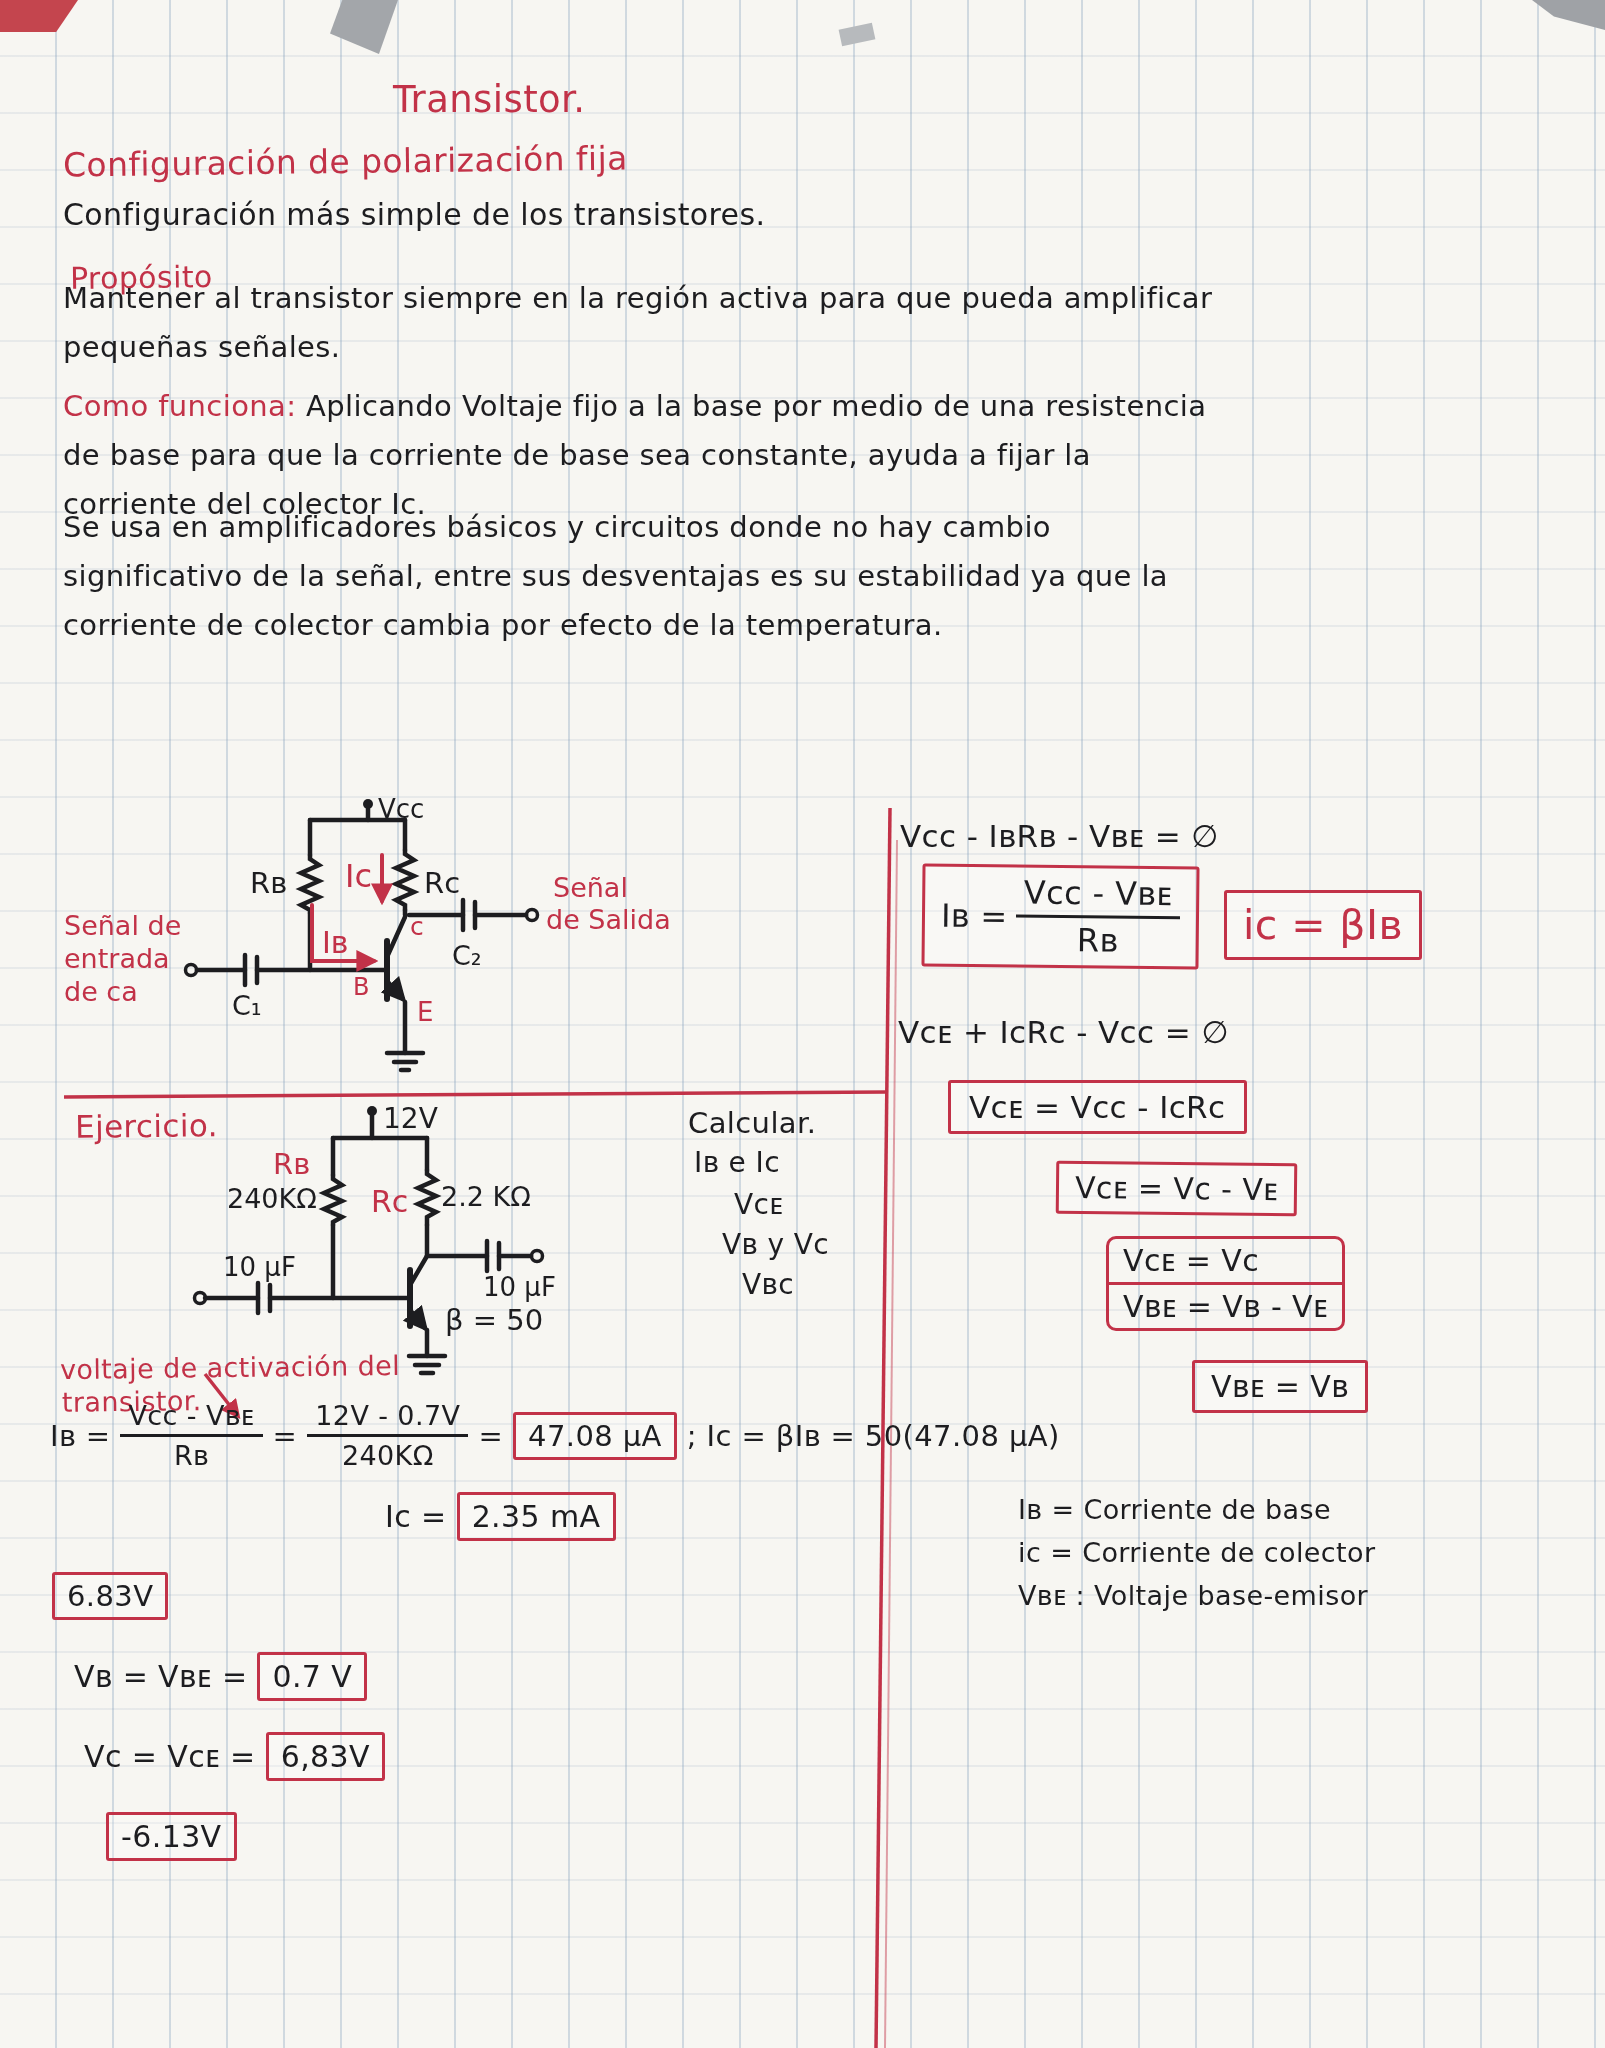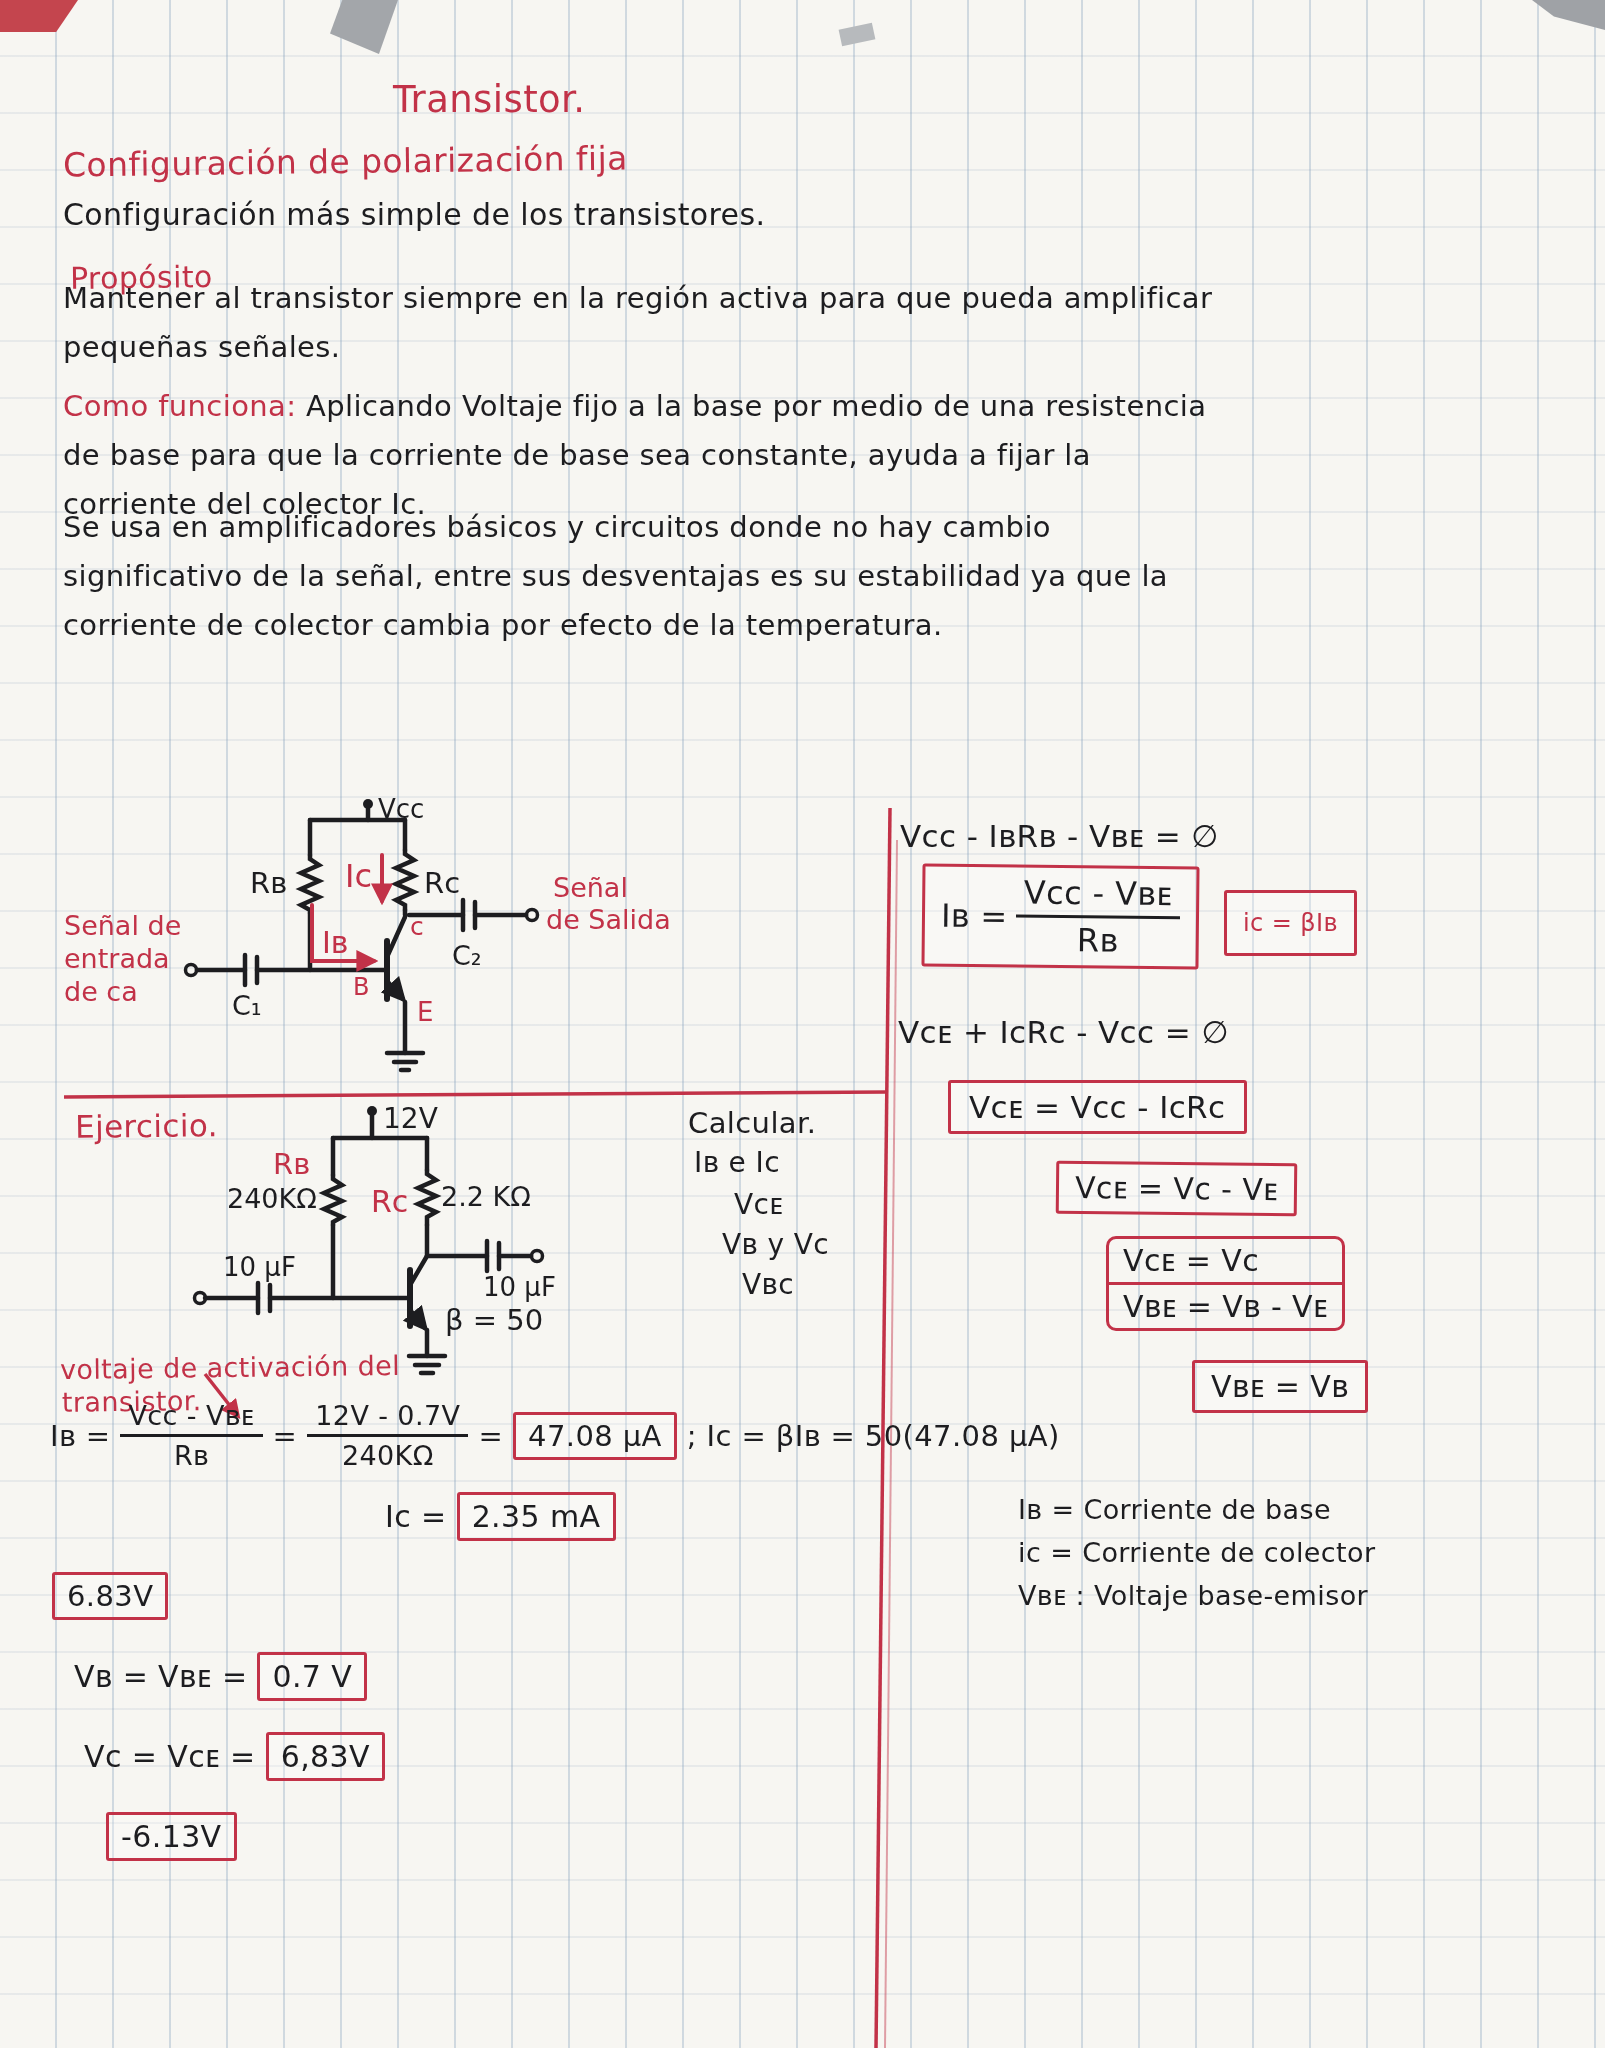--- a/index.html
+++ b/index.html
@@ -126,21 +126,21 @@
 <div class="abs black eq hand" style="left:900px;top:818px;">Vᴄᴄ - IʙRʙ - Vʙᴇ = ∅</div>
 
 <div class="abs rbox hand tiltR" style="left:922px;top:865px;font-size:32px;color:#1d1d20;padding:6px 16px;">
   <span>Iʙ =</span>
   <span class="frac">
     <span class="num">Vᴄᴄ - Vʙᴇ</span>
     <span class="den">Rʙ</span>
   </span>
 </div>
 
-<div class="abs rbox red hand" style="left:1224px;top:890px;font-size:24px;padding:16px 16px;">
+<div class="abs rbox red hand" style="left:1224px;top:890px;font-size:41px;padding:8px 16px;">
   <span>iᴄ = βIʙ</span>
 </div>
 
 <div class="abs black eq hand" style="left:898px;top:1014px;">Vᴄᴇ + IᴄRᴄ - Vᴄᴄ = ∅</div>
 
 <div class="abs rbox black hand" style="left:948px;top:1080px;font-size:31px;padding:6px 18px;">
   <span>Vᴄᴇ = Vᴄᴄ - IᴄRᴄ</span>
 </div>
 
 <div class="abs rbox black hand tiltR" style="left:1056px;top:1162px;font-size:30px;padding:6px 16px;">

